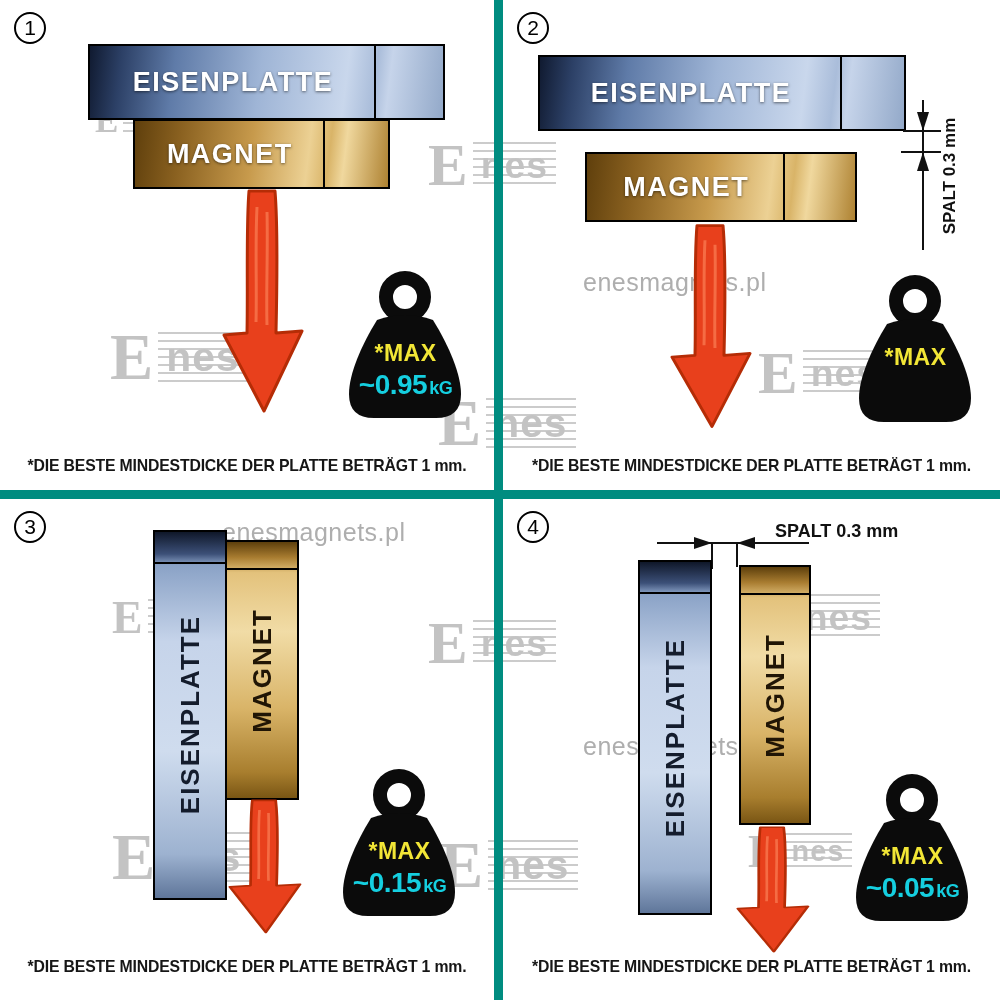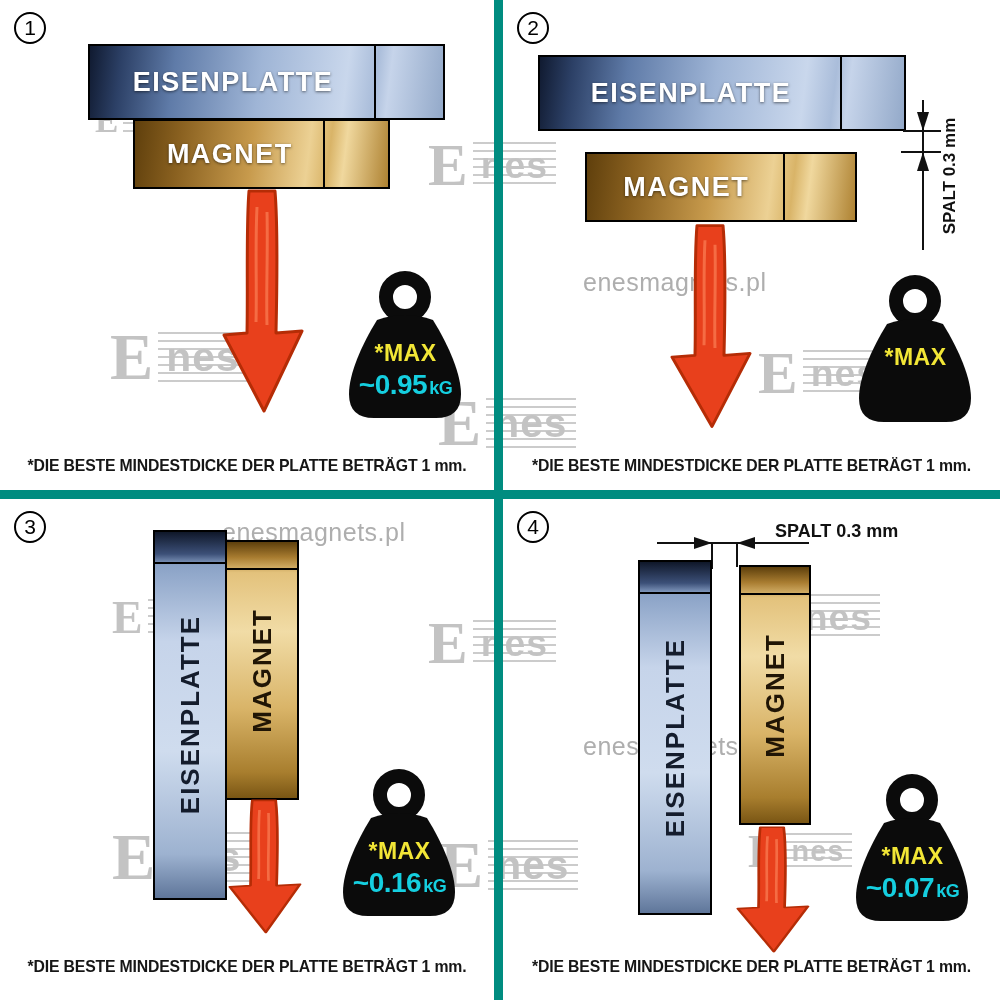--- a/index.html
+++ b/index.html
@@ -207,21 +207,21 @@
         <path class="arrow-body" d="M37,4 C34,40 36,100 35,146 L12,148 L52,224 L90,144 L64,146 C65,100 66,40 63,4 Z"></path>
         <path class="arrow-scribble" d="M45,20 C43,60 45,100 44,135 M55,25 C56,65 54,105 55,138"></path>
       </svg>
     </div>
     <div class="weight" style="left:327px;top:267px">
       <svg viewBox="0 0 145 165">
         <circle cx="72" cy="29" r="19" fill="none" stroke="#0b0b0b" stroke-width="14"></circle>
         <path d="M44,52 Q72,42 100,52 C116,78 128,106 128,126 Q128,150 103,150 L41,150 Q16,150 16,126 C16,106 28,78 44,52 Z" fill="#0b0b0b"></path>
       </svg>
       <div class="w-max">*MAX</div>
-      <div class="w-val"><span>~0.16</span><span class="unit">kG</span></div>
+      <div class="w-val"><span>~0.15</span><span class="unit">kG</span></div>
     </div>
     <div class="caption">
       <span>*DIE BESTE MINDESTDICKE DER PLATTE BETRÄGT</span>&nbsp;<span style="font-weight:900">1 mm.</span>
     </div>
   </div>
 
   <div class="panel" id="panel4">
     <div class="badge">4</div>
     <div class="gap-label-h" style="left:272px;top:22px">SPALT 0.3 mm</div>
     <div class="dim" style="left:150px;top:32px;width:160px;height:40px">
@@ -244,21 +244,21 @@
         <path class="arrow-body" d="M37,4 C34,40 36,100 35,146 L12,148 L52,224 L90,144 L64,146 C65,100 66,40 63,4 Z"></path>
         <path class="arrow-scribble" d="M45,20 C43,60 45,100 44,135 M55,25 C56,65 54,105 55,138"></path>
       </svg>
     </div>
     <div class="weight" style="left:337px;top:272px">
       <svg viewBox="0 0 145 165">
         <circle cx="72" cy="29" r="19" fill="none" stroke="#0b0b0b" stroke-width="14"></circle>
         <path d="M44,52 Q72,42 100,52 C116,78 128,106 128,126 Q128,150 103,150 L41,150 Q16,150 16,126 C16,106 28,78 44,52 Z" fill="#0b0b0b"></path>
       </svg>
       <div class="w-max">*MAX</div>
-      <div class="w-val"><span>~0.07</span><span class="unit">kG</span></div>
+      <div class="w-val"><span>~0.05</span><span class="unit">kG</span></div>
     </div>
     <div class="caption">
       <span>*DIE BESTE MINDESTDICKE DER PLATTE BETRÄGT</span>&nbsp;<span style="font-weight:900">1 mm.</span>
     </div>
   </div>
 
   <div class="divider divider-v"></div>
   <div class="divider divider-h"></div>
 </div>
 

